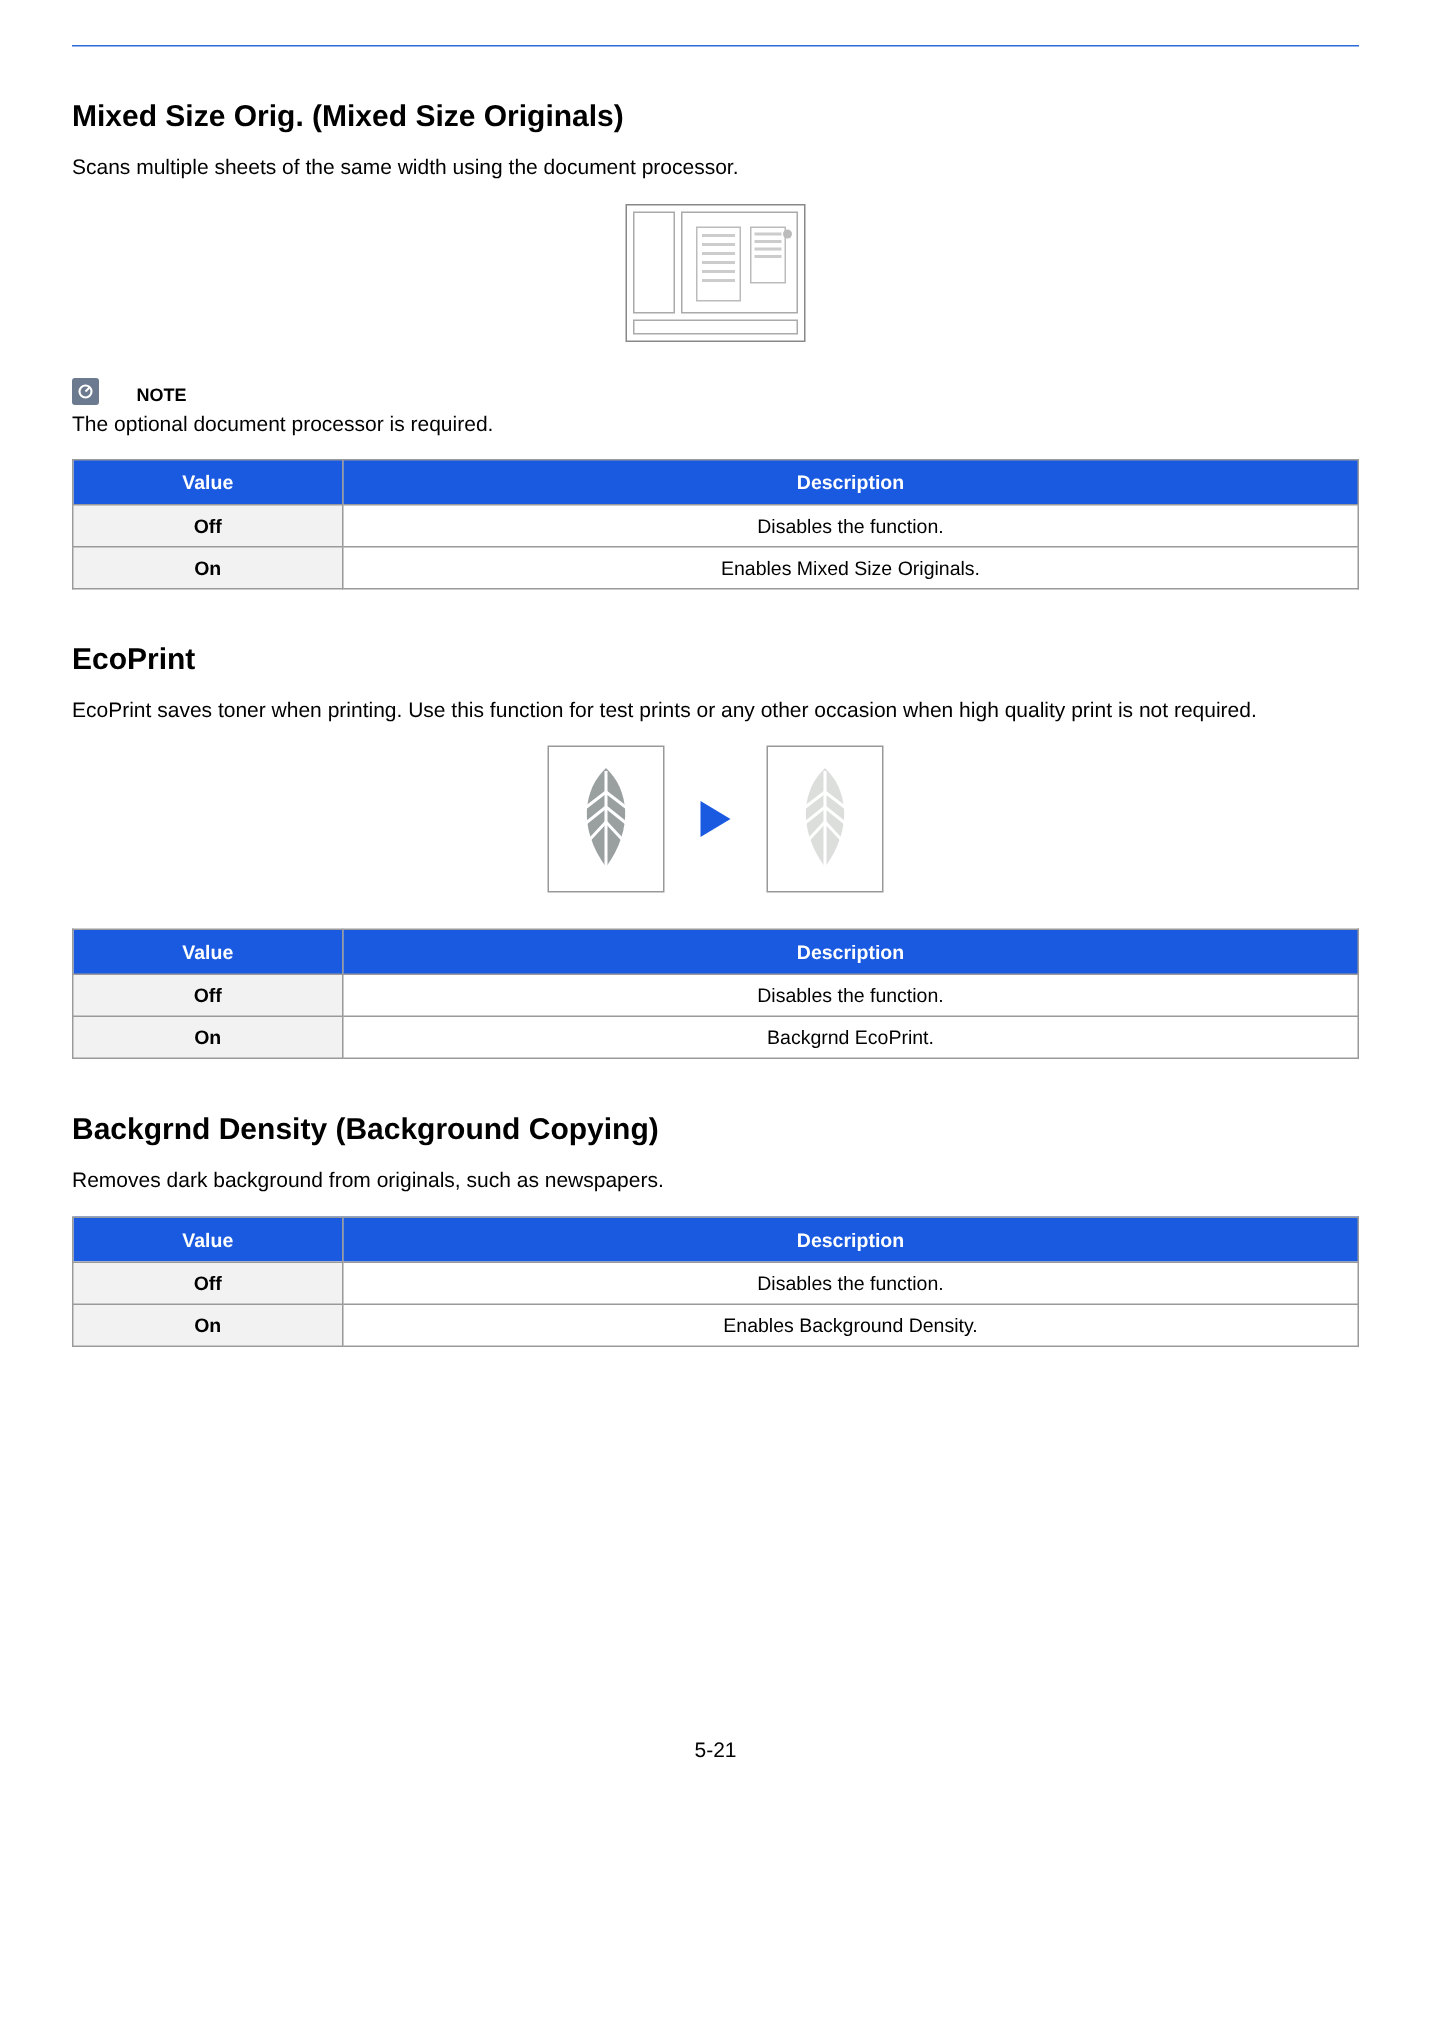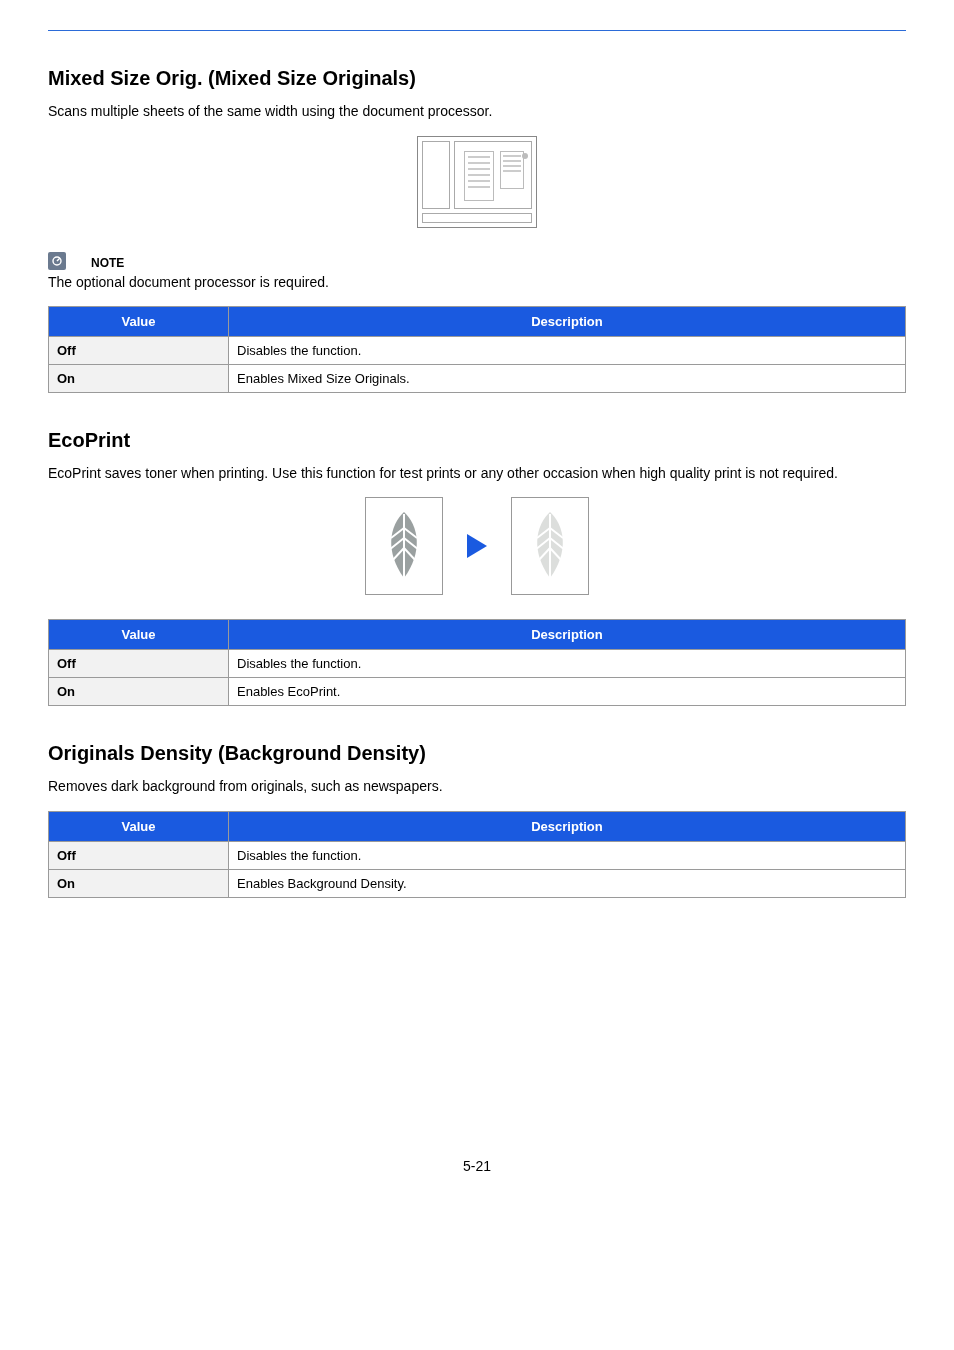--- a/index.html
+++ b/index.html
@@ -82,20 +82,21 @@
     padding: 7px 17px;
     border: 1px solid #9a9a9a;
   }
   table.val th:first-child {
     width: 180px;
   }
   table.val td {
     border: 1px solid #9a9a9a;
     padding: 6px 8px;
     color: #000;
+    text-align: center;
   }
   table.val td.key {
     font-weight: bold;
     background: #f2f2f2;
   }
   .arrow-right {
     width: 0; height: 0;
     border-top: 12px solid transparent;
     border-bottom: 12px solid transparent;
     border-left: 20px solid #1a5ae0;
@@ -248,26 +249,26 @@
         <th>Description</th>
       </tr>
     </thead>
     <tbody>
       <tr>
         <td class="key">Off</td>
         <td>Disables the function.</td>
       </tr>
       <tr>
         <td class="key">On</td>
-        <td>Enables EcoPrint.</td>
+        <td>Backgrnd EcoPrint.</td>
       </tr>
     </tbody>
   </table>
 
-  <h2 class="section">Originals Density (Background Density)</h2>
+  <h2 class="section">Backgrnd Density (Background Copying)</h2>
   <p class="body">Removes dark background from originals, such as newspapers.</p>
 
   <table class="val">
     <thead>
       <tr>
         <th>Value</th>
         <th>Description</th>
       </tr>
     </thead>
     <tbody>

